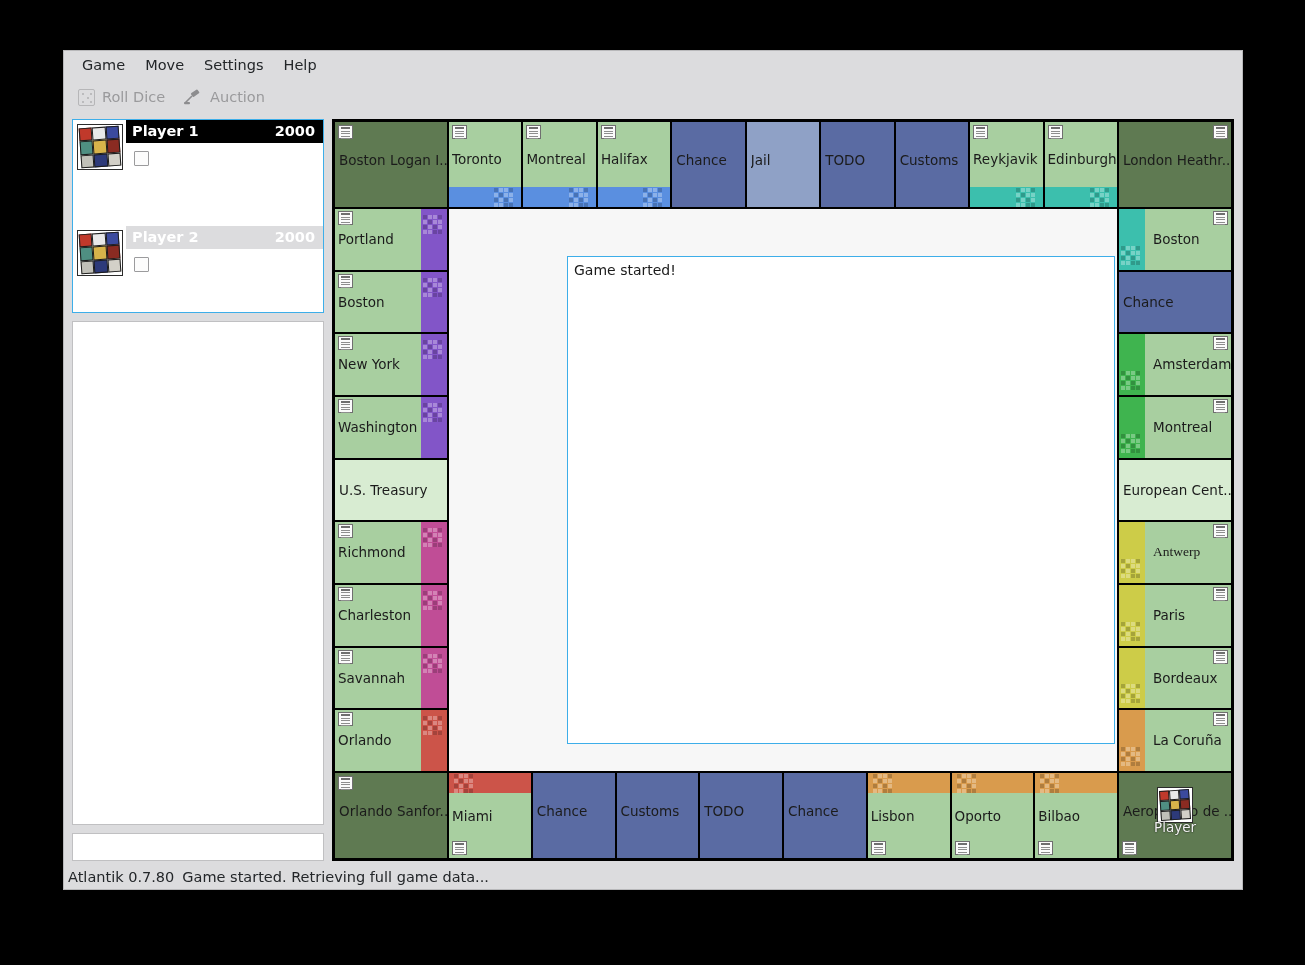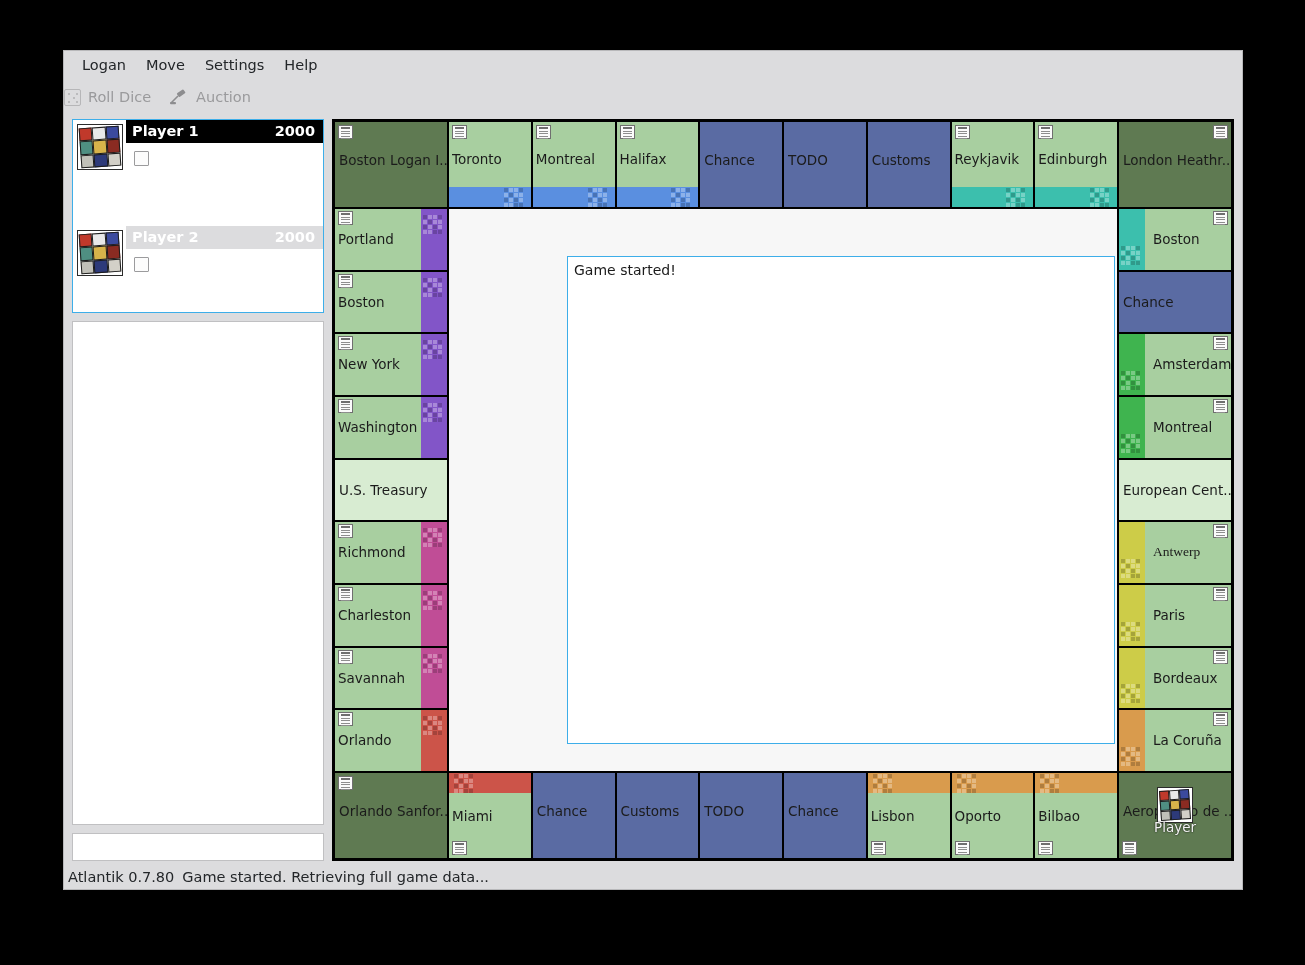--- a/index.html
+++ b/index.html
@@ -76,20 +76,21 @@
     padding-left: 8px;
     flex: 0 0 auto;
     font-size: 14.5px;
     color: #232629;
   }
   .menu-item { padding: 4px 10px; }
   
   .toolbar {
     height: 36px;
     display: flex; align-items: center;
+    padding-left: 14px;
     gap: 18px;
     flex: 0 0 auto;
   }
   .tb-btn {
     display: flex; align-items: center; gap: 7px;
     color: #9a9a9c;
     font-size: 14.5px;
   }
   .dice-icon {
     width: 17px; height: 17px;
@@ -300,21 +301,21 @@
     flex: 0 0 auto;
   }
 </style>
 </head>
 <body>
 
 <div class="window">
 
 
   <div class="menubar">
-    <div class="menu-item">Logan</div>
+    <div class="menu-item">Game</div>
     <div class="menu-item">Move</div>
     <div class="menu-item">Settings</div>
     <div class="menu-item">Help</div>
   </div>
 
   <div class="toolbar">
     <div class="tb-btn">
       <span class="dice-icon">
           <i></i>
           <i></i>
@@ -497,20 +498,23 @@
               <i></i>
               <i></i>
               <i></i>
               <i></i>
             </span>
             <span class="lbl">Halifax</span>
           </div>
           <div class="sq top plain" style="background: rgb(90, 107, 163);">
             <span class="lbl">Chance</span>
           </div>
+          <div class="sq top plain" style="background: rgb(143, 161, 198);">
+            <span class="lbl">Jail</span>
+          </div>
           <div class="sq top plain" style="background: rgb(90, 107, 163);">
             <span class="lbl">TODO</span>
           </div>
           <div class="sq top plain" style="background: rgb(90, 107, 163);">
             <span class="lbl">Customs</span>
           </div>
           <div class="sq top" style="background: rgb(168, 207, 160);">
             <div class="ebar" style="background: rgb(60, 191, 173);">
               <div class="dots">
                 <div class="dotsgrid">

